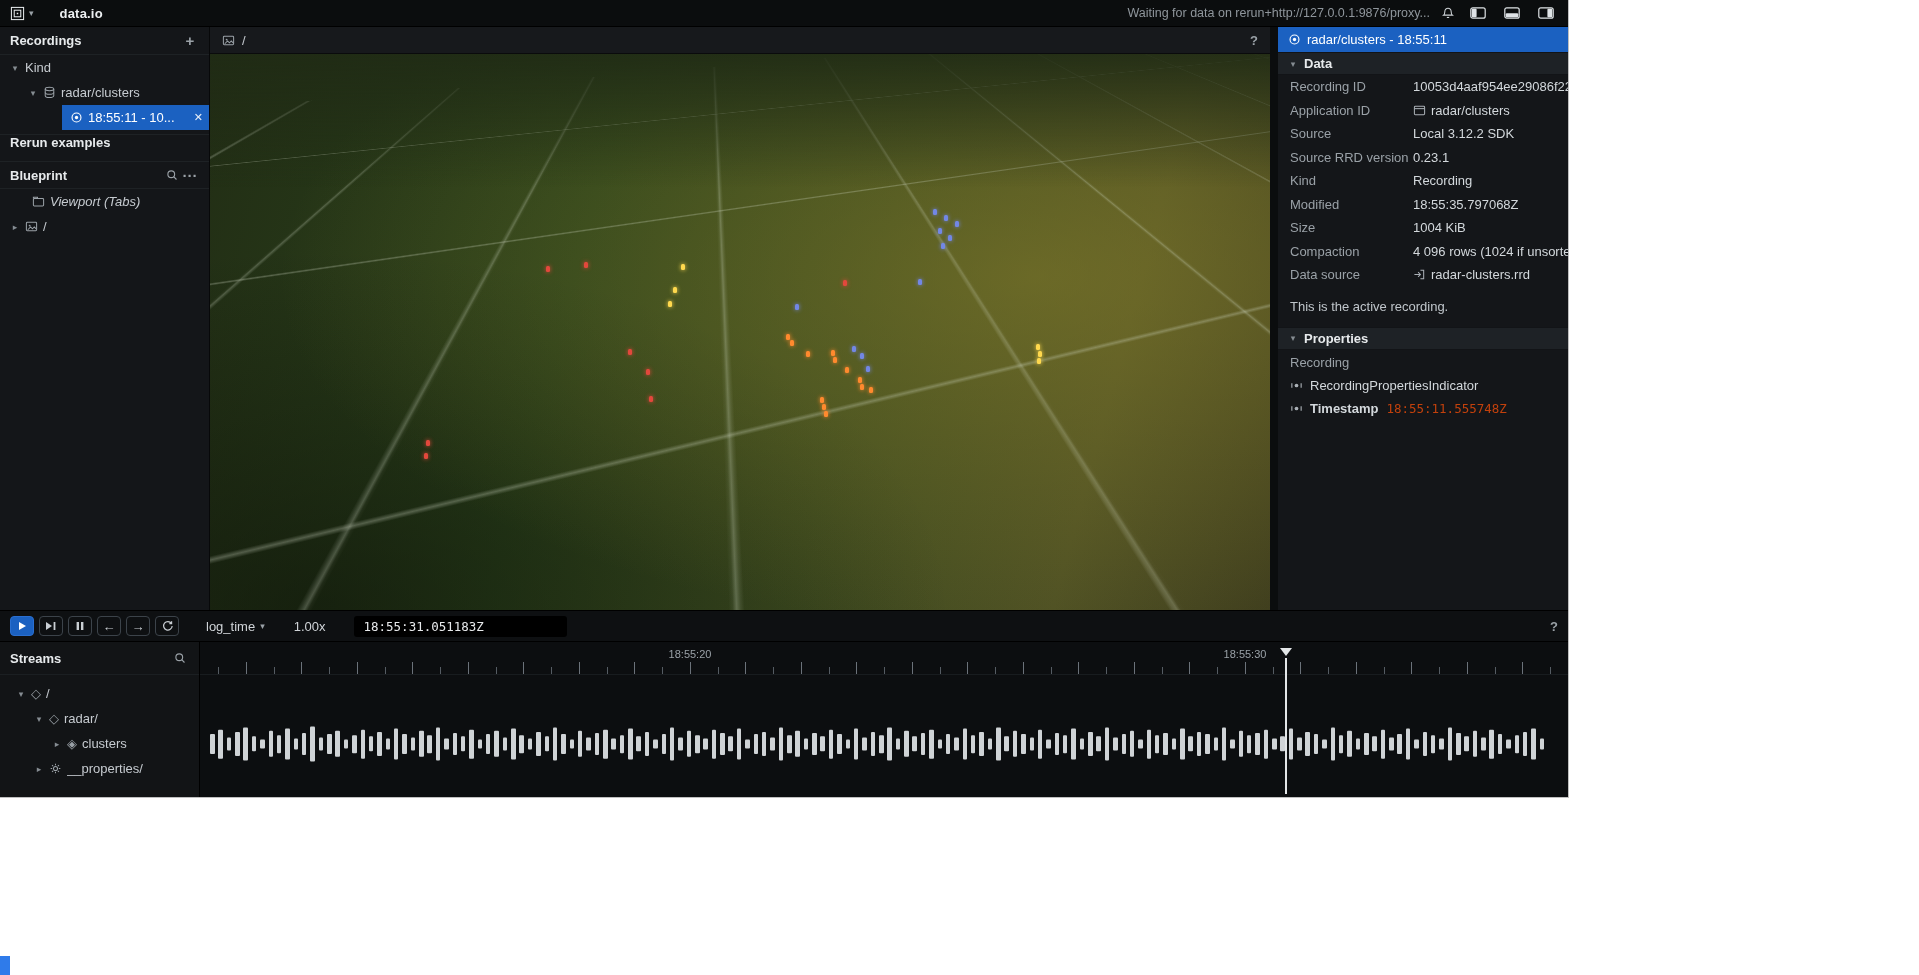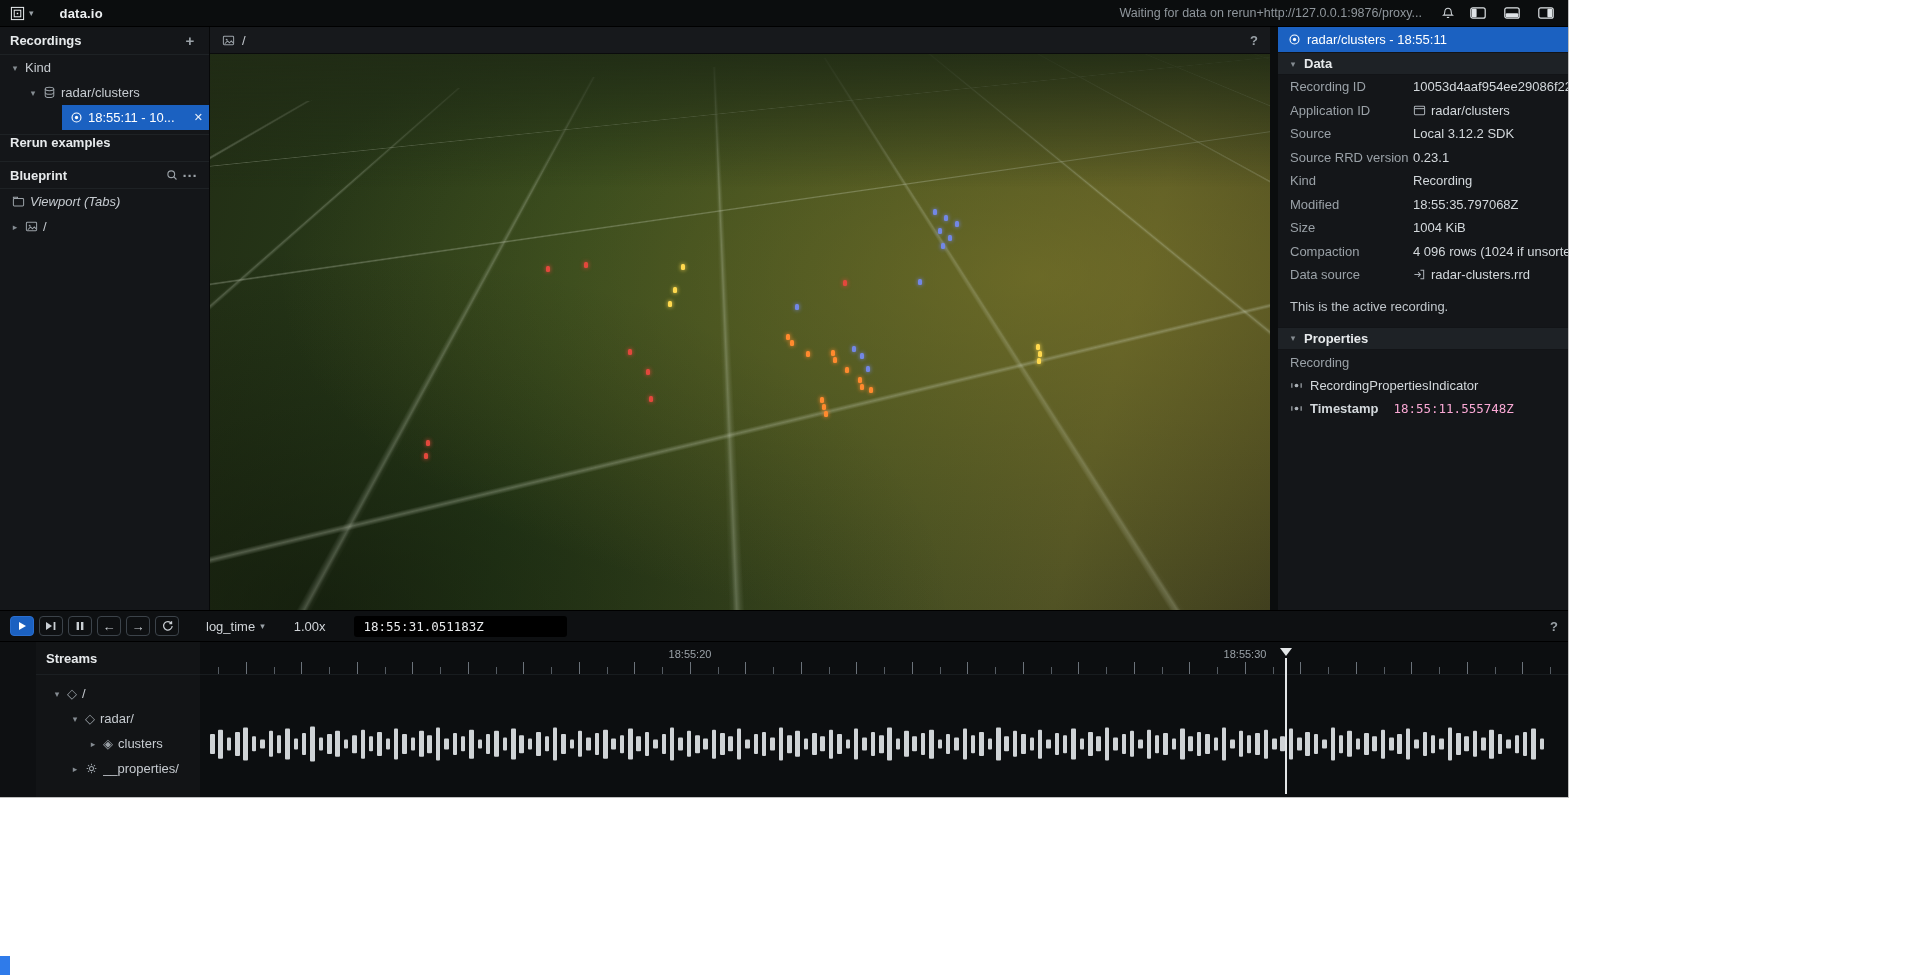--- a/index.html
+++ b/index.html
@@ -7,38 +7,38 @@
   .stage { position:relative; width:1919px; height:975px; background:#ffffff; overflow:hidden; }
 
   .app { position:absolute; left:0; top:0; width:1568px; height:797px; background:#141619; color:#cdd2d6; font-size:13px; overflow:hidden; box-shadow:0 0 0 1px rgba(0,0,0,.25); }
 
   
   .topbar { position:absolute; left:0; top:0; width:100%; height:27px; background:#0b0d0e; border-bottom:1px solid #000; display:flex; align-items:center; padding:0 10px; }
   .logo-group { display:flex; align-items:center; gap:4px; cursor:pointer; }
   .logo-caret { color:#9aa1a7; font-size:9px; }
   .app-title { margin-left:26px; font-weight:bold; color:#eceff1; font-size:13px; letter-spacing:.2px; }
   .topbar-spacer { flex:1; }
-  .status-text { color:#8f969c; font-size:12.5px; margin-right:14px; white-space:nowrap; }
+  .status-text { color:#8f969c; font-size:12.5px; margin-right:6px; white-space:nowrap; }
   .topbar-icon { display:flex; align-items:center; justify-content:center; width:24px; height:20px; color:#cfd4d8; cursor:pointer; }
   .toggles { display:flex; align-items:center; gap:10px; margin-left:6px; }
 
   
   .left-panel { position:absolute; left:0; top:27px; width:210px; height:583px; background:#141619; border-right:1px solid #070809; }
   .panel-header { height:28px; display:flex; align-items:center; padding:0 10px; font-weight:bold; color:#e7eaec; border-bottom:1px solid #1e2225; font-size:13px; }
   .panel-header .hspacer { flex:1; }
   .hicon { display:flex; align-items:center; justify-content:center; width:18px; height:18px; color:#9aa1a7; cursor:pointer; font-size:15px; }
   .trow { height:25px; display:flex; align-items:center; gap:5px; color:#c6cbd0; cursor:pointer; padding-right:6px; }
   .chev { width:10px; text-align:center; color:#858c92; font-size:9px; flex:0 0 auto; }
   .ticon { display:flex; align-items:center; color:#9aa1a7; flex:0 0 auto; }
   .tlabel { white-space:nowrap; overflow:hidden; }
   .sel-row { position:relative; height:25px; display:flex; align-items:center; gap:5px; background:#1b61c1; color:#fff; margin-left:62px; padding:0 6px 0 8px; cursor:pointer; }
   .sel-row .ticon { color:#fff; }
   .close-x { margin-left:auto; font-size:11px; color:#eaf0f8; cursor:pointer; }
   .section-label { height:27px; display:flex; padding:0 10px; font-weight:bold; color:#e7eaec; border-top:1px solid #1e2225; cursor:pointer; }
-  .italic { font-style:italic; }
+  .italic { font-style:italic;margin-left:20px; }
 
   
   .viewport-area { position:absolute; left:210px; top:27px; width:1060px; height:583px; }
   .viewport-bar { height:27px; background:#17191c; border-bottom:1px solid #0a0b0c; display:flex; align-items:center; padding:0 12px; gap:7px; color:#c6cbd0; }
   .help-btn { margin-left:auto; color:#9aa1a7; font-weight:bold; cursor:pointer; }
   .view3d { position:relative; width:100%; height:556px; overflow:hidden;
     background:
       radial-gradient(130% 115% at 78% 40%, rgba(142,132,44,0.50), rgba(142,132,44,0) 55%),
       radial-gradient(120% 130% at 10% 100%, rgba(8,12,6,0.55), rgba(8,12,6,0) 50%),
       linear-gradient(105deg, #222e15 0%, #2b421b 35%, #3c4a1f 60%, #4f5124 82%, #403f1e 100%);
@@ -75,21 +75,21 @@
   .controls-row { height:31px; display:flex; align-items:center; gap:5px; padding:0 10px; border-bottom:1px solid #000; }
   .cbtn { width:24px; height:20px; border:1px solid #3c434a; border-radius:4px; background:transparent; display:flex; align-items:center; justify-content:center; color:#c9ced3; cursor:pointer; font-size:13px; padding:0; }
   .cbtn.play { background:#1b61c1; border-color:#2a6fd0; color:#fff; }
   .dropdown { margin-left:22px; display:flex; align-items:center; gap:5px; color:#d0d4d8; cursor:pointer; }
   .dropdown .caret { font-size:9px; color:#9aa1a7; }
   .speed { margin-left:24px; color:#d0d4d8; cursor:ew-resize; }
   .timebox { margin-left:24px; width:213px; height:21px; background:#000; border-radius:3px; color:#e8eaec; display:flex; align-items:center; padding:0 9px; }
   .controls-help { margin-left:auto; color:#9aa1a7; font-weight:bold; cursor:pointer; }
 
   .streams-area { position:absolute; left:0; top:31px; right:0; bottom:0; }
-  .streams-col { position:absolute; left:0; top:0; bottom:0; width:200px; background:#121416; border-right:1px solid #000;margin-left:36px; }
+  .streams-col { position:absolute; left:0; top:0; bottom:0; width:200px; background:#121416; border-right:1px solid #000; }
   .streams-header { height:33px; display:flex; align-items:center; padding:0 10px; font-weight:bold; color:#e7eaec; border-bottom:1px solid #1b1f22; }
   .streams-tree { margin-top:6px; }
 
   .timeline { position:absolute; left:200px; right:0; top:0; bottom:0; background:#0c0e10; overflow:hidden; }
   .ruler { position:absolute; left:0; right:0; top:0; height:33px; border-bottom:1px solid #181c1f; }
   .tick { position:absolute; bottom:0; width:1px; height:7px; background:#555c63; }
   .tick.major { height:12px; background:#6b727a; }
   .rlabel { position:absolute; top:6px; transform:translateX(-50%); font-size:11px; color:#9aa1a7; white-space:nowrap; }
   .wave { position:absolute; left:0; right:0; top:80px; height:44px; }
   .wbar { position:absolute; top:50%; transform:translateY(-50%); width:4.5px; border-radius:1px; background:#cfd3d6; }
@@ -374,21 +374,21 @@
       </div>
 
       <div class="prow">
         <span class="micon">
           <svg width="13" height="13" viewBox="0 0 14 14" fill="none" stroke="currentColor" stroke-width="1.2">
               <path d="M2 4.5v5M12 4.5v5"></path>
               <circle cx="7" cy="7" r="2" fill="currentColor" stroke="none"></circle>
             </svg>
         </span>
         <span style="font-weight:bold">Timestamp</span>
-        <span class="mono" style="color:#f9a8d4; margin-left:8px">18:55:11.555748Z</span>
+        <span class="mono" style="color:#c2410c; margin-left:1px">18:55:11.555748Z</span>
       </div>
     </div>
 
     <div class="time-panel">
       <div class="controls-row">
         <button class="cbtn play">
           <svg width="10" height="10" viewBox="0 0 10 10">
               <path d="M2 1l7 4-7 4z" fill="#fff"></path>
             </svg>
         </button>

